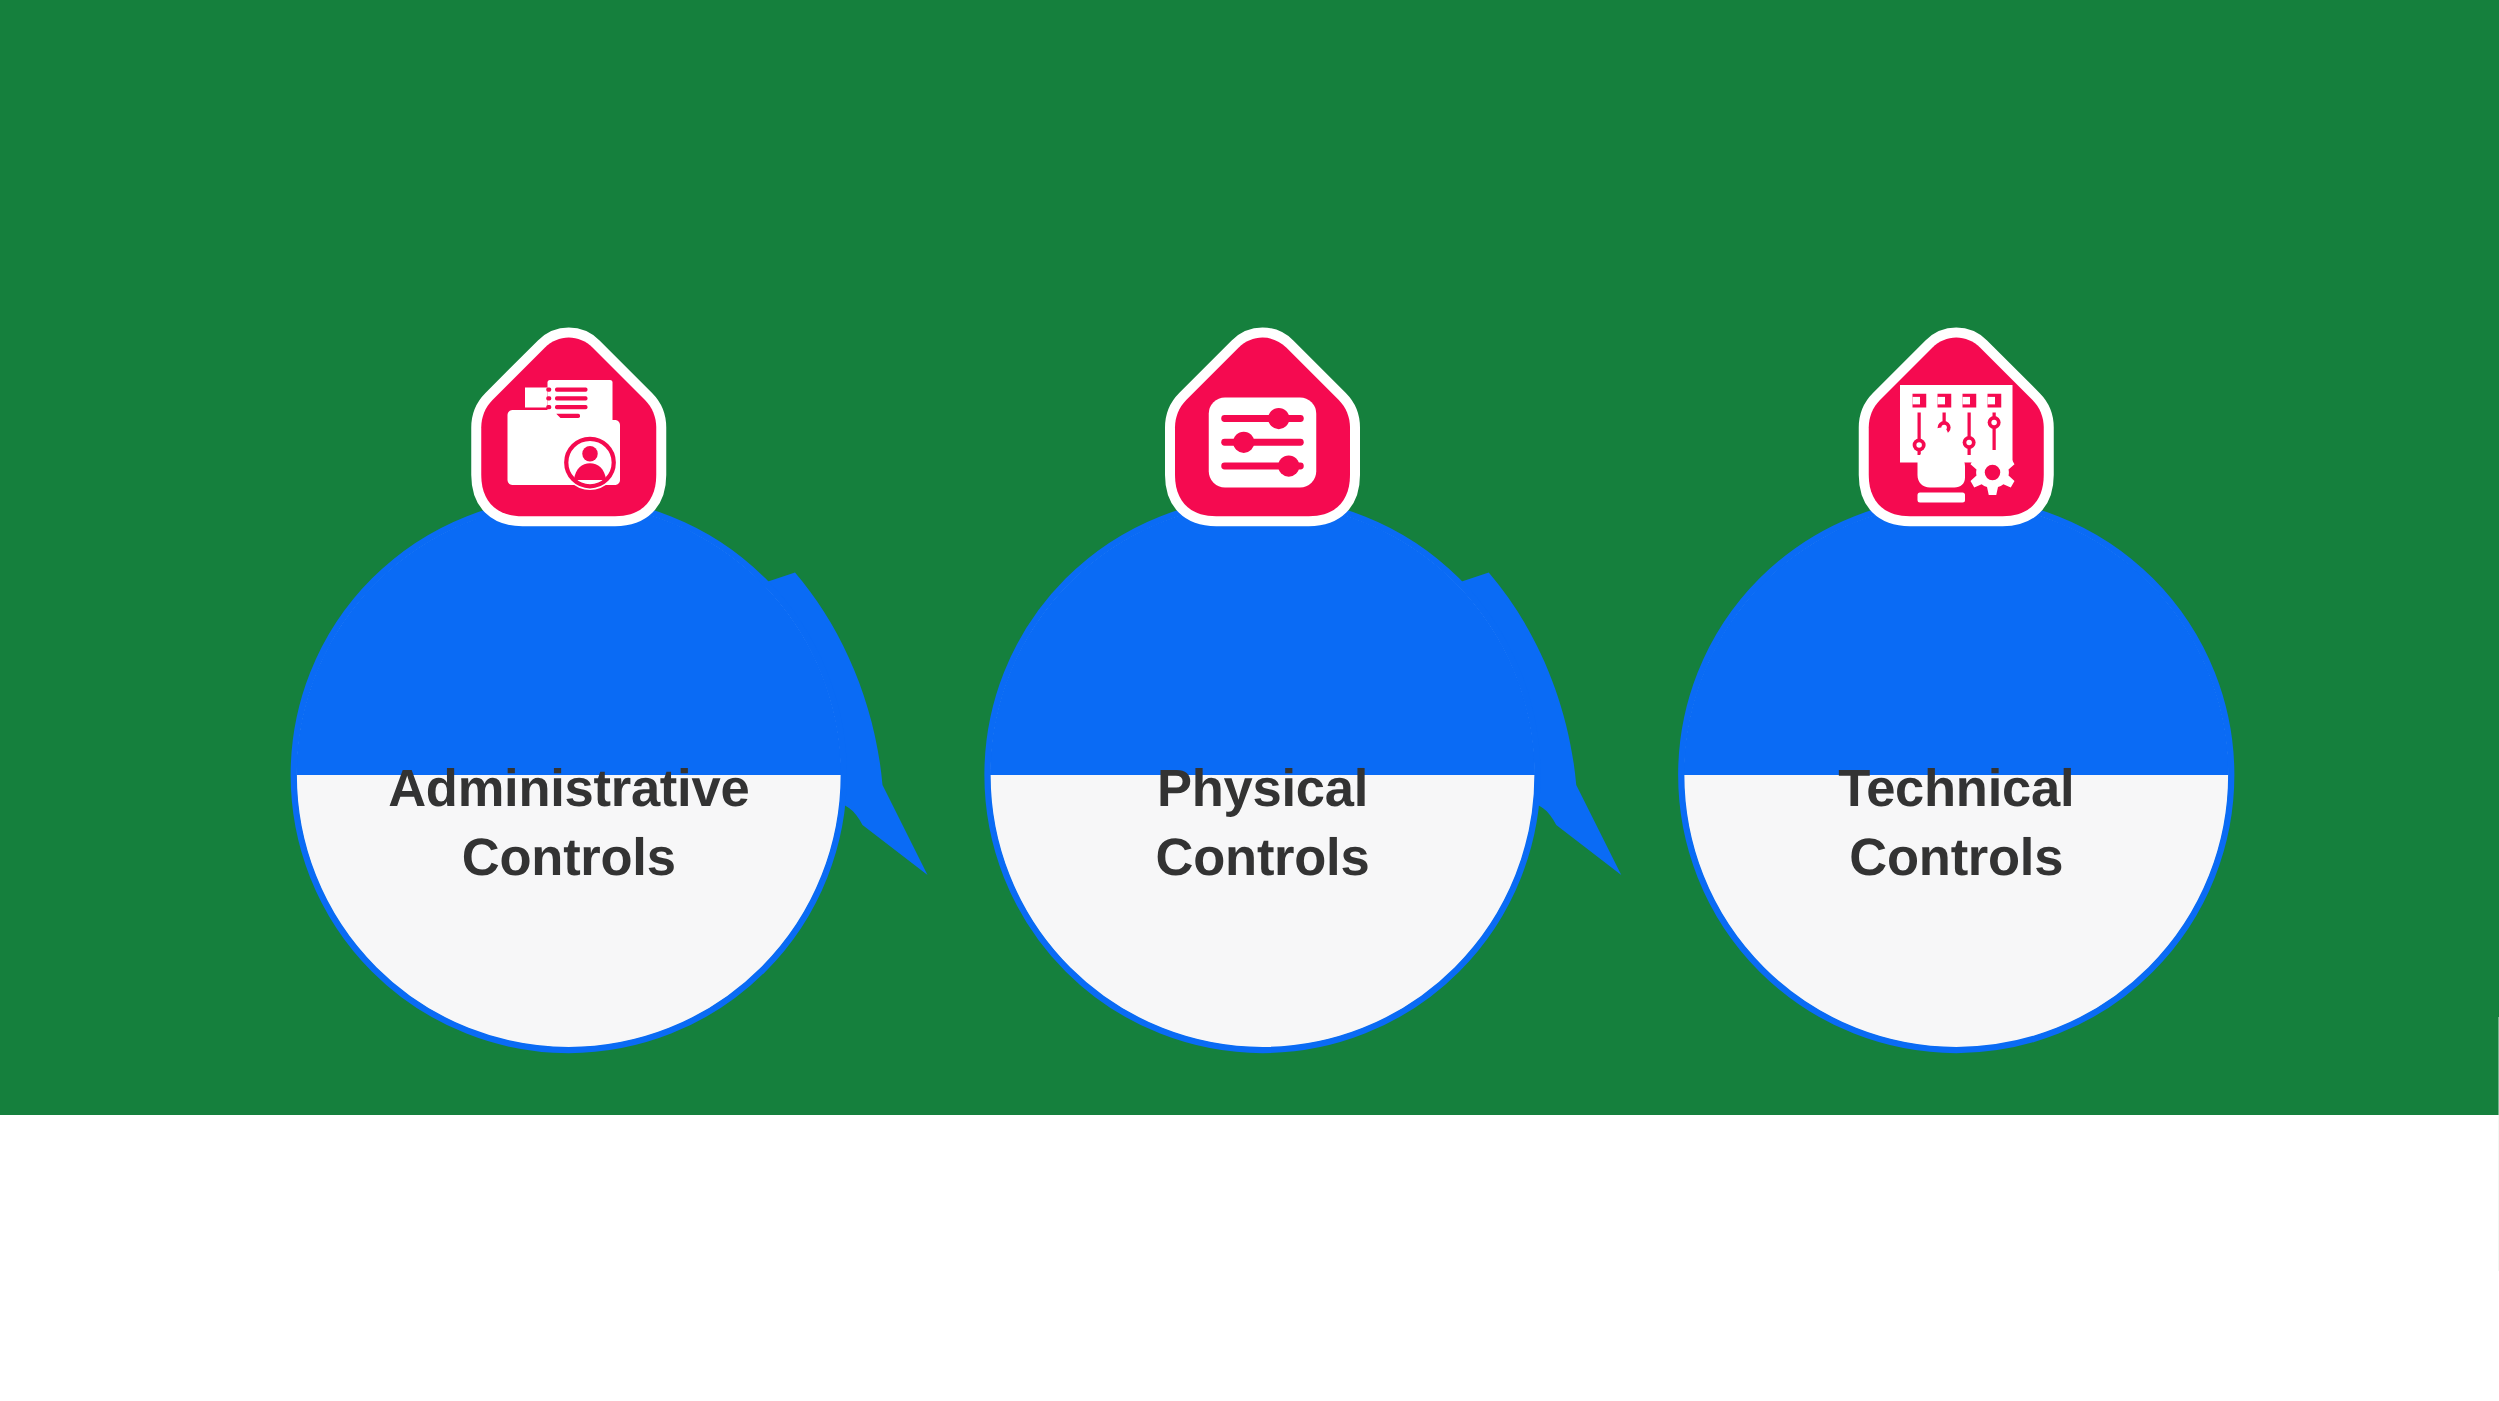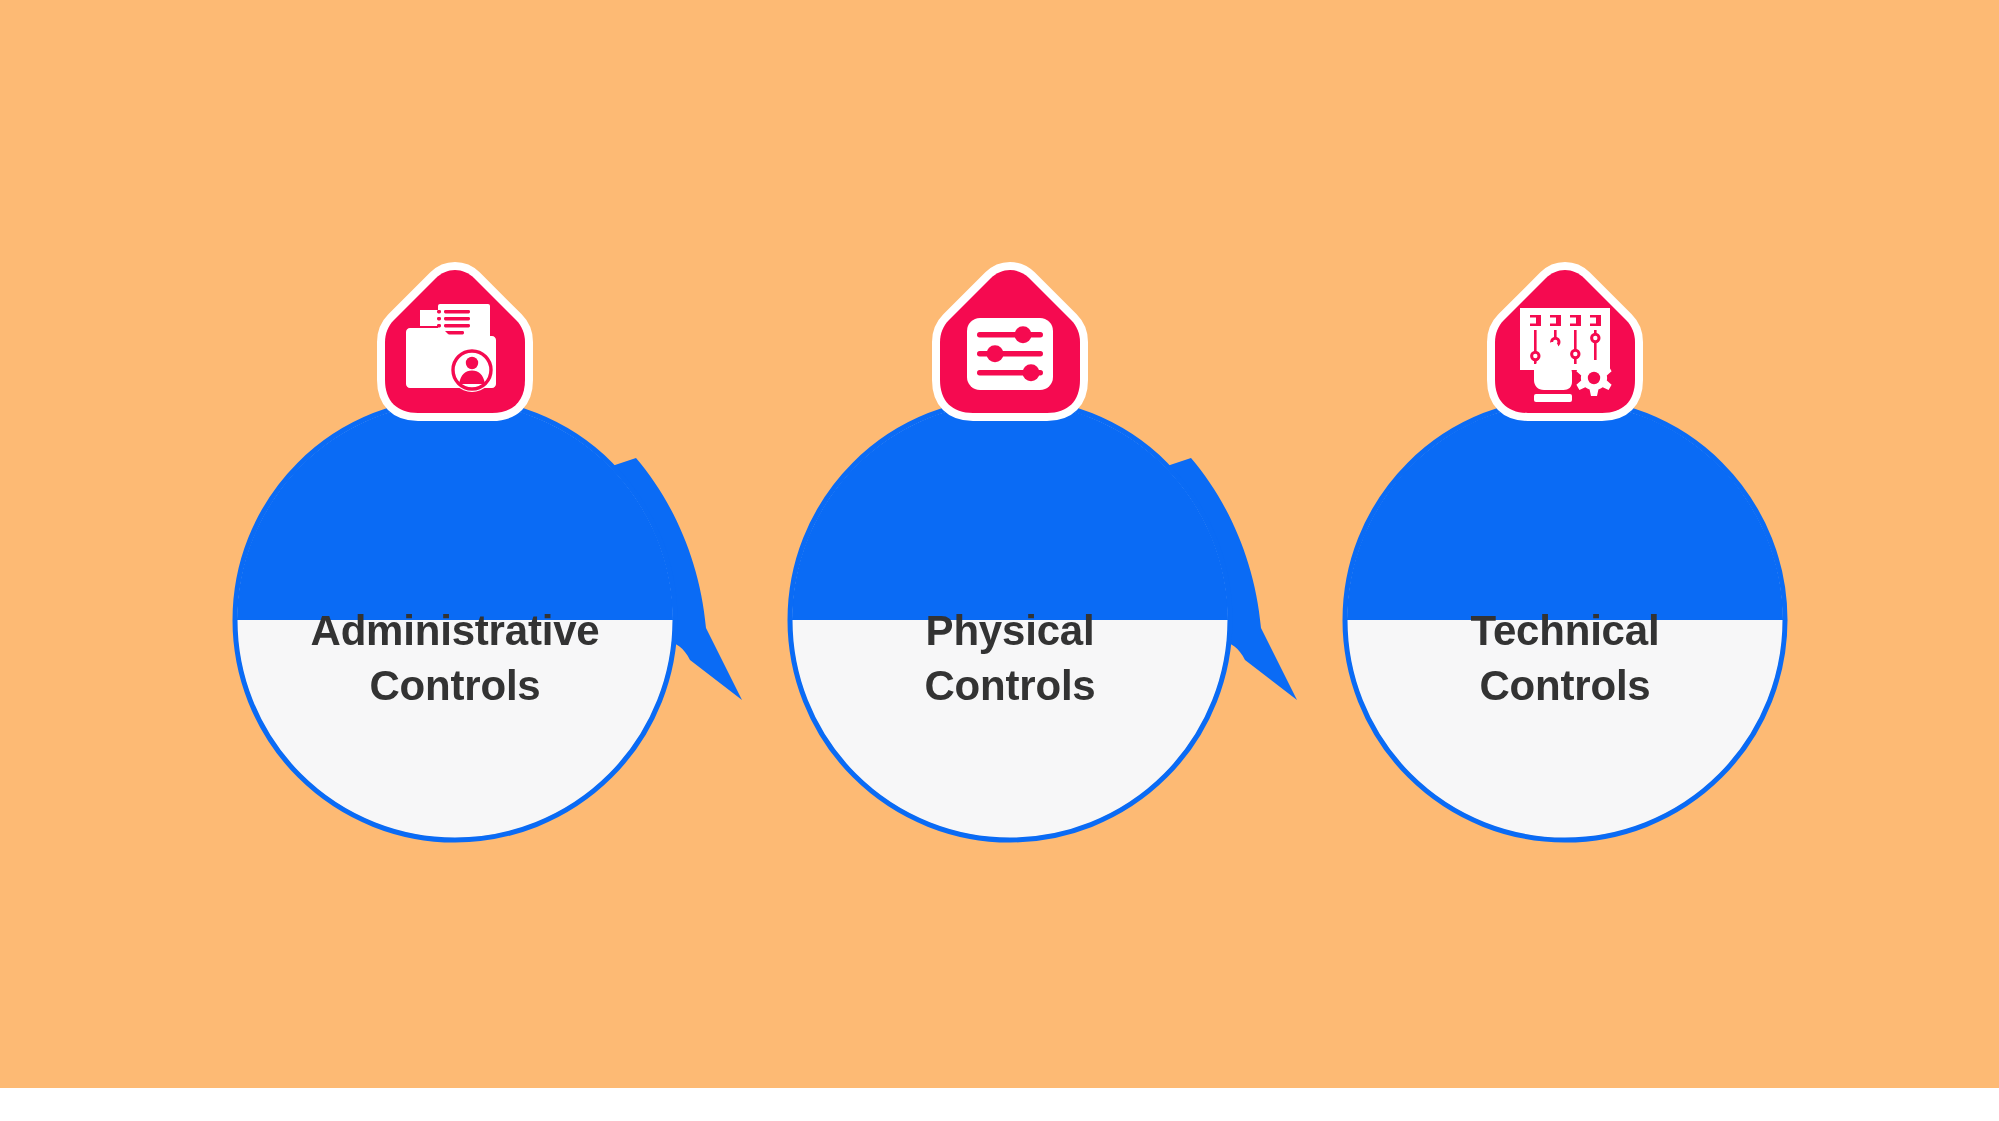--- a/index.html
+++ b/index.html
@@ -9,22 +9,22 @@
   }
   body {
     width: 1999px;
     height: 1121px;
     overflow: hidden;
     font-family: "Liberation Sans", sans-serif;
   }
   #stage {
     position: relative;
     width: 1999px;
-    height: 1088px;
-    background: #fdba74;
+    height: 892px;
+    background: #15803d;
   }
   #diagram-svg {
     position: absolute;
     inset: 0;
     width: 1999px;
     height: 1121px;
     display: block;
   }
   .node-label {
     font-family: "Liberation Sans", sans-serif;

